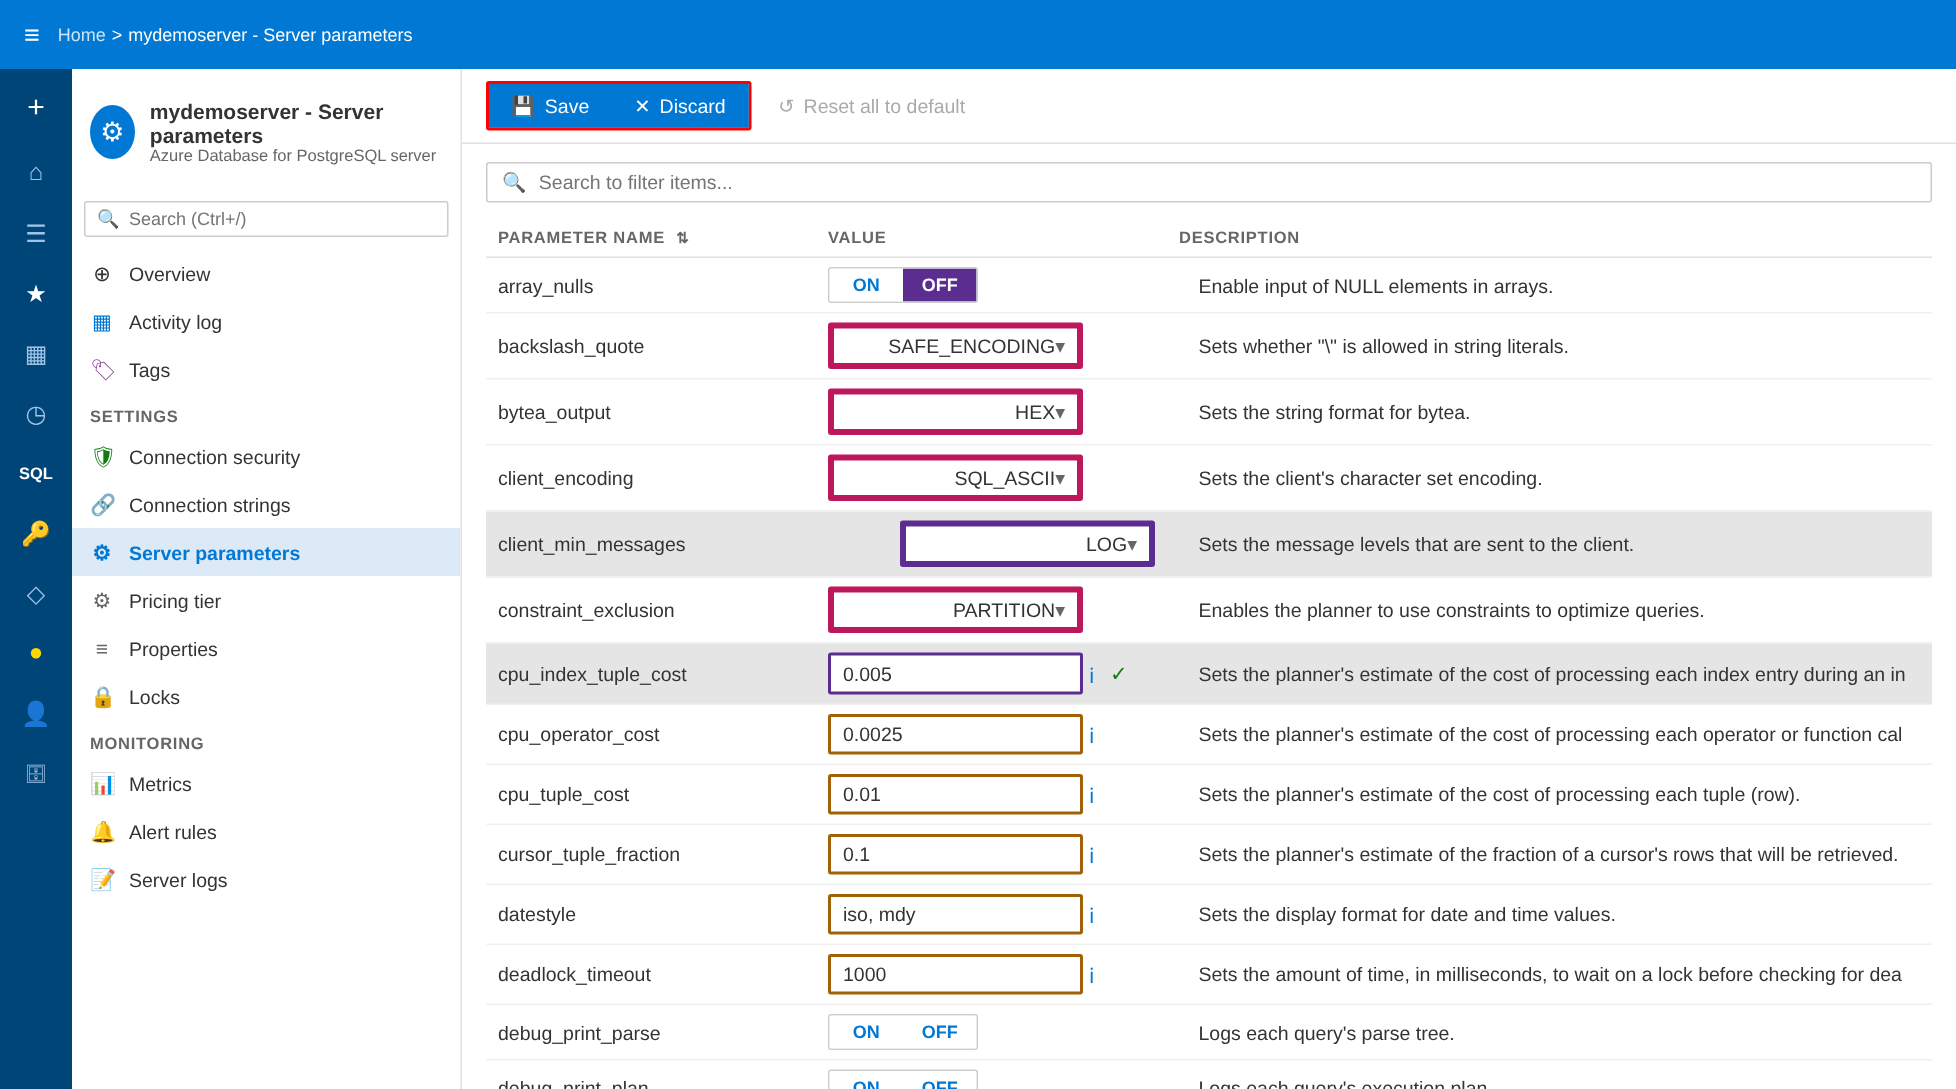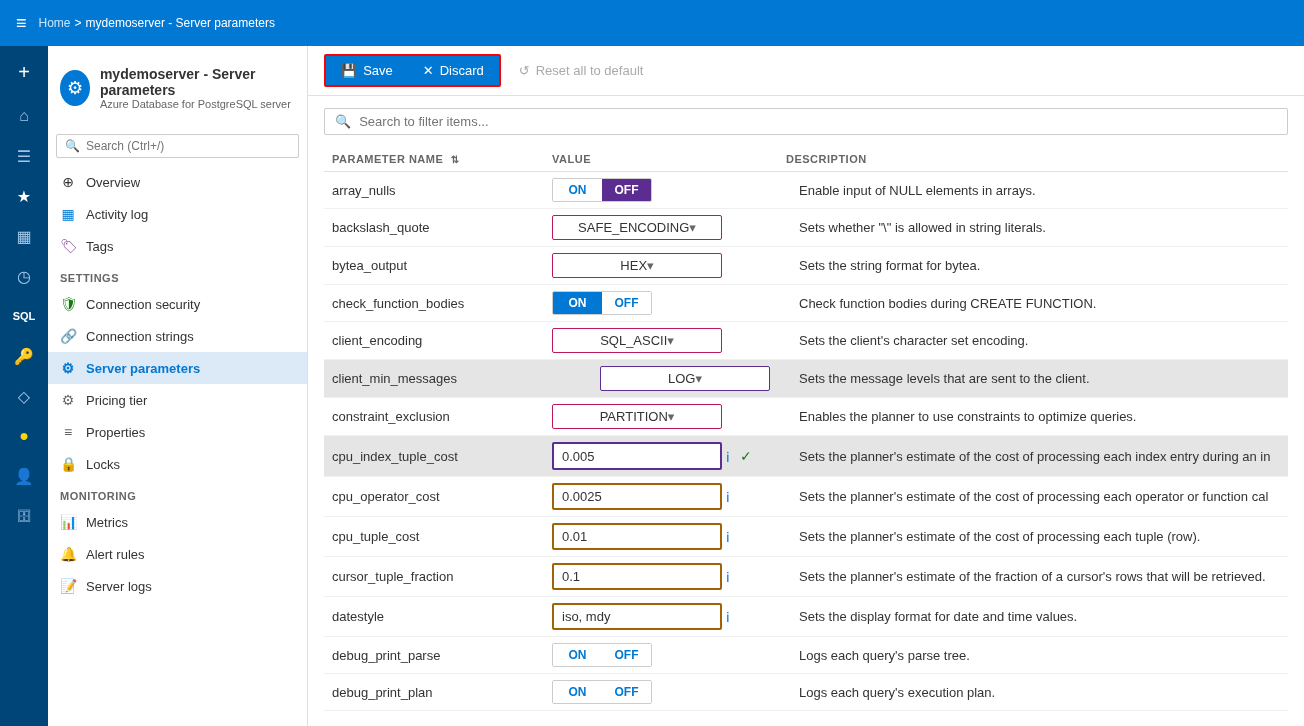--- a/index.html
+++ b/index.html
@@ -277,28 +277,28 @@
       color: #0078d4;
       border: none;
     }
     .toggle-btn.on-active { background: #0078d4; color: #fff; }
     .toggle-btn.off-active { background: #5c2d91; color: #fff; }
 
     
     .param-select {
       display: flex;
       align-items: center;
-      border: 1px solid #be185d;
+      border: 4px solid #be185d;
       border-radius: 2px;
       padding: 4px 8px;
       background: #fff;
       font-size: 13px;
       color: #333;
       width: 170px;
-      justify-content: center;
+      justify-content: flex-end;
       cursor: pointer;
     }
     .param-select.active-border { border-color: #5c2d91; margin-left: 48px; }
 
     
     .param-input {
       display: flex;
       align-items: center;
       border: 2px solid #a16207;
       border-radius: 2px;
@@ -493,30 +493,20 @@
               <td><span class="param-name">bytea_output</span></td>
               <td>
                 <div class="param-select">
                   <span>HEX</span>
                   <span style="color: rgb(102, 102, 102);">▾</span>
                 </div>
               </td>
               <td><span class="desc-text">Sets the string format for bytea.</span></td>
             </tr>
             <tr>
-              <td><span class="param-name">check_function_bodies</span></td>
-              <td>
-                <div class="toggle-group">
-                  <button class="toggle-btn on-active" style="background: rgb(0, 120, 212); color: rgb(255, 255, 255);">ON</button>
-                  <button class="toggle-btn" style="background: rgb(255, 255, 255); color: rgb(0, 120, 212);">OFF</button>
-                </div>
-              </td>
-              <td><span class="desc-text">Check function bodies during CREATE FUNCTION.</span></td>
-            </tr>
-            <tr>
               <td><span class="param-name">client_encoding</span></td>
               <td>
                 <div class="param-select">
                   <span>SQL_ASCII</span>
                   <span style="color: rgb(102, 102, 102);">▾</span>
                 </div>
               </td>
               <td><span class="desc-text">Sets the client's character set encoding.</span></td>
             </tr>
             <tr class="active-row">
@@ -594,20 +584,32 @@
                 <div style="display: flex; align-items: center;">
                   <div class="param-input">
                     <input type="text" value="iso, mdy" style="">
                   </div>
                   <span class="info-icon" style="margin-left: 4px;">ℹ</span>
                 </div>
               </td>
               <td><span class="desc-text">Sets the display format for date and time values.</span></td>
             </tr>
             <tr>
+              <td><span class="param-name">deadlock_timeout</span></td>
+              <td>
+                <div style="display: flex; align-items: center;">
+                  <div class="param-input">
+                    <input type="text" value="1000" style="">
+                  </div>
+                  <span class="info-icon" style="margin-left: 4px;">ℹ</span>
+                </div>
+              </td>
+              <td><span class="desc-text">Sets the amount of time, in milliseconds, to wait on a lock before checking for dea</span></td>
+            </tr>
+            <tr>
               <td><span class="param-name">debug_print_parse</span></td>
               <td>
                 <div class="toggle-group">
                   <button class="toggle-btn" style="background: rgb(255, 255, 255); color: rgb(0, 120, 212);">ON</button>
                   <button class="toggle-btn on-active" style="background: rgb(255, 255, 255); color: rgb(0, 120, 212);">OFF</button>
                 </div>
               </td>
               <td><span class="desc-text">Logs each query's parse tree.</span></td>
             </tr>
             <tr>

